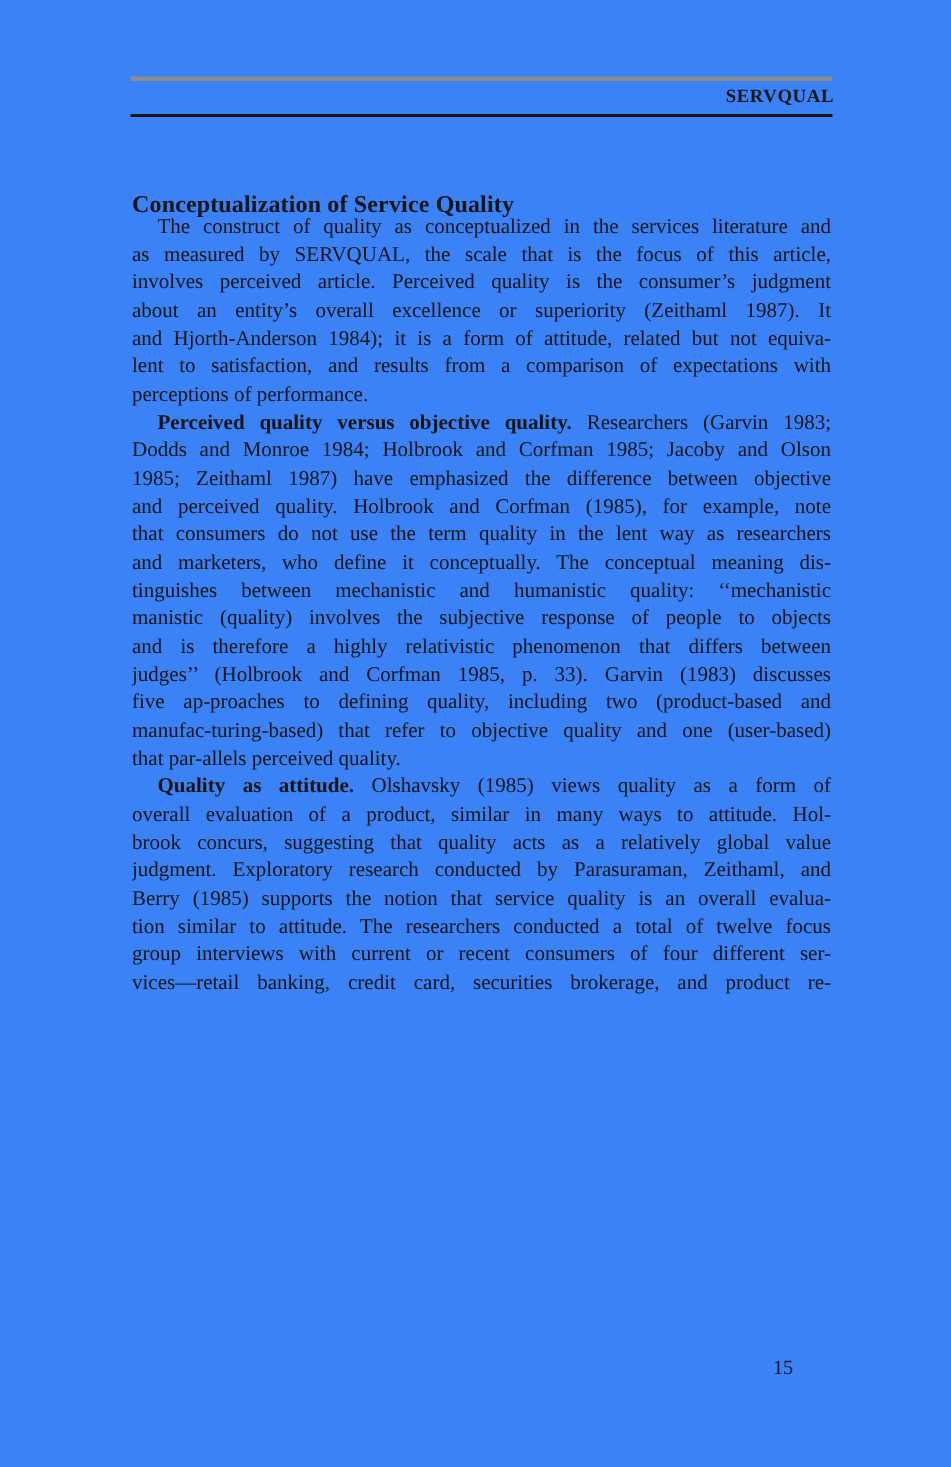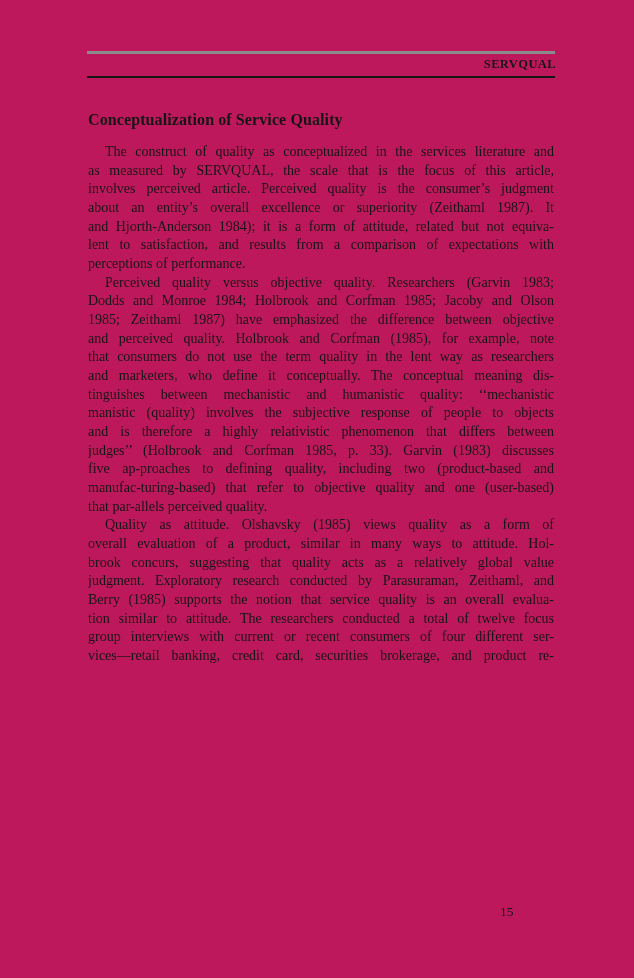--- a/index.html
+++ b/index.html
@@ -4,21 +4,21 @@
 <style>
   html, body {
     margin: 0;
     padding: 0;
     background: #e8e8e8;
   }
   .paper {
     position: relative;
     width: 634px;
     height: 978px;
-    background: #be185d;
+    background: #3b82f6;
     font-family: "Liberation Serif", "DejaVu Serif", serif;
     color: #151515;
     overflow: hidden;
   }
   .rule-gray {
     position: absolute;
     left: 87px;
     top: 51px;
     width: 468px;
     height: 3px;
@@ -36,21 +36,21 @@
   .rule-black {
     position: absolute;
     left: 87px;
     top: 76px;
     width: 468px;
     height: 1.7px;
   }
   .heading {
     position: absolute;
     left: 88px;
-    top: 111px;
+    top: 128px;
     margin: 0;
     font-size: 16px;
     font-weight: 700;
     letter-spacing: 0.1px;
   }
   .body-text {
     position: absolute;
     left: 88px;
     top: 143px;
     width: 466px;
@@ -64,28 +64,28 @@
     white-space: normal;
     overflow: hidden;
   }
   .ln.end {
     text-align-last: left;
   }
   .ln.indent {
     text-indent: 17px;
   }
   .lead {
-    font-weight: 400;
+    font-weight: 700;
   }
   .page-number {
     position: absolute;
     top: 904px;
-    left: 500px;
+    left: 484px;
     width: 76px;
-    text-align: left;
+    text-align: center;
     font-size: 13.5px;
   }
 </style>
 </head>
 <body>
 
 <div class="paper">
 
   <div class="rule-gray" style="background: rgb(139, 139, 139);"></div>
   <div class="running-head">SERVQUAL</div>

